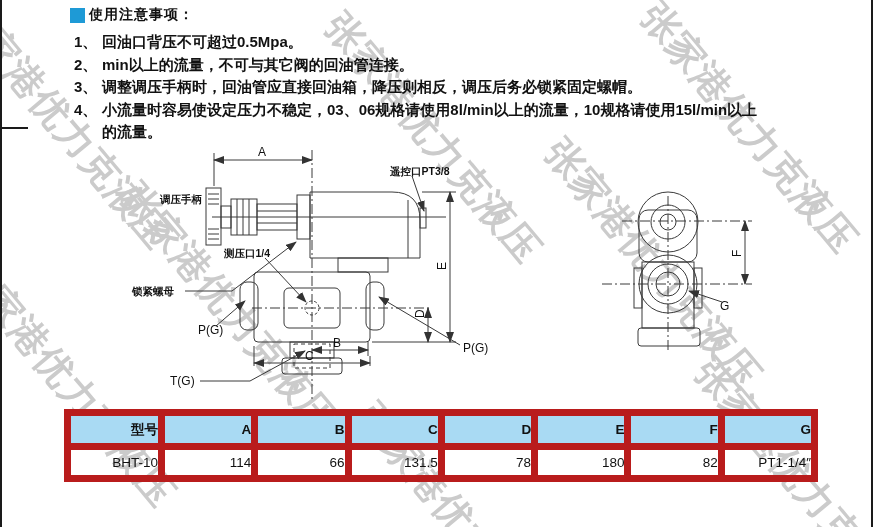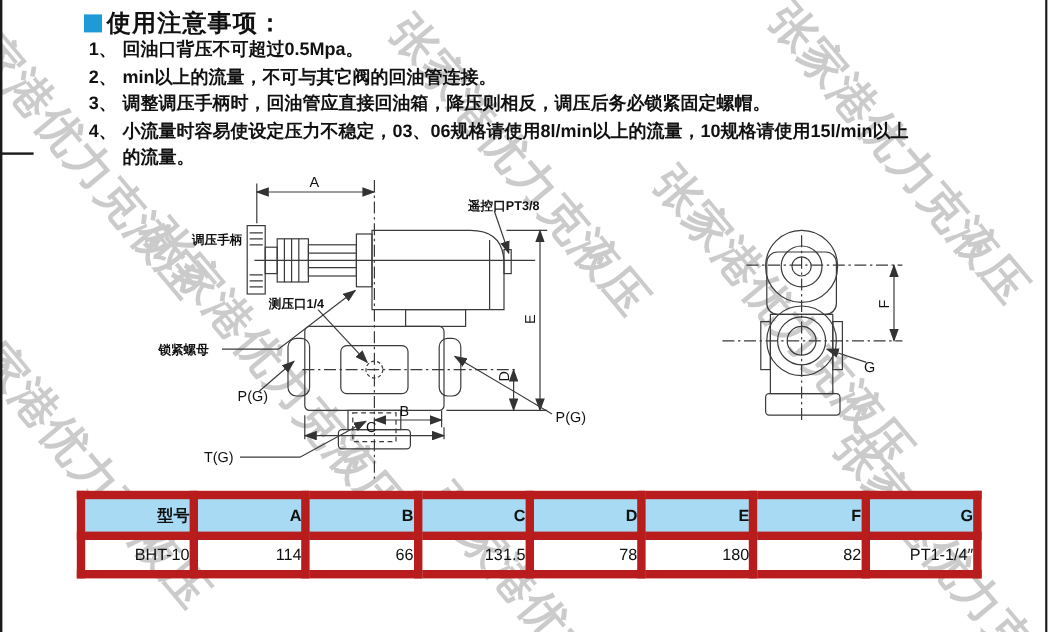--- a/index.html
+++ b/index.html
@@ -6,21 +6,21 @@
   .page{position:relative;width:873px;height:527px;background:#ffffff;overflow:hidden;
         font-family:"Liberation Sans","DejaVu Sans",sans-serif;color:#111;}
   
   .wm-layer{position:absolute;inset:0;z-index:0;pointer-events:none;}
   .wm{position:absolute;font-size:38px;font-weight:700;color:#cbcbcb;white-space:nowrap;
       transform-origin:0 0;transform:rotate(50deg);letter-spacing:1px;}
   .content{position:absolute;inset:0;z-index:1;}
   
   .title-row{position:absolute;left:70px;top:6px;display:flex;align-items:center;gap:4px;}
   .bullet{display:inline-block;width:15px;height:15px;background:#1e9ad6;}
-  .title{margin:0;font-size:20px;font-weight:700;letter-spacing:1px;}
+  .title{margin:0;font-size:14px;font-weight:700;letter-spacing:1px;}
   
   .notes{position:absolute;left:74px;top:31px;}
   .note{display:flex;font-size:15px;font-weight:700;line-height:22.5px;}
   .note .num{width:28px;flex:0 0 28px;}
   .note .txt{width:662px;}
   
   .diagram{position:absolute;left:0;top:138px;}
   .diagram text{fill:#111;}
   .lbl{font-size:10.5px;font-weight:700;}
   .dim{font-size:12px;font-weight:400;}

